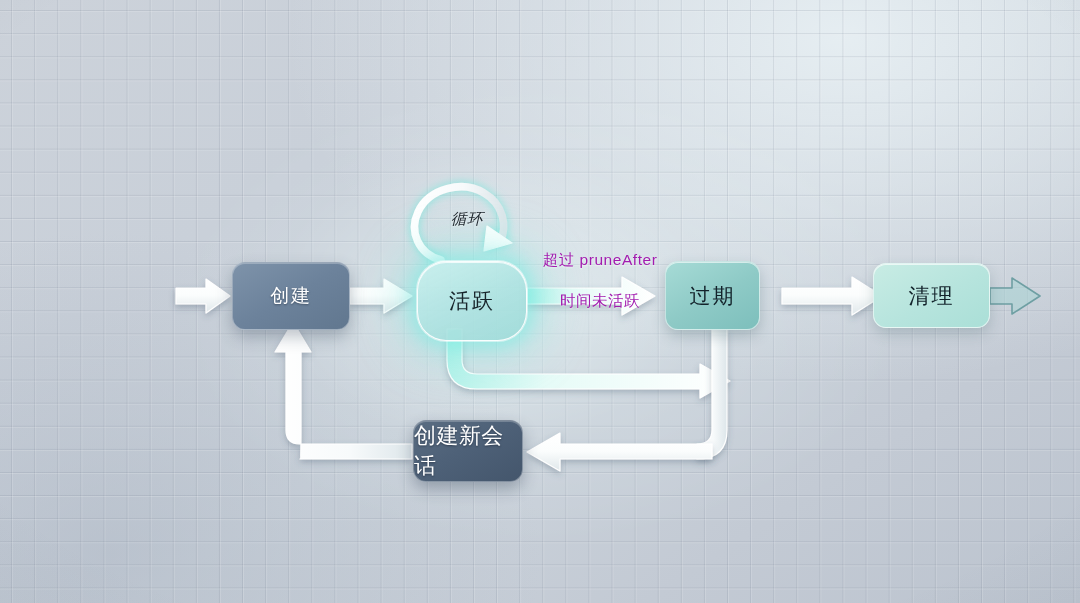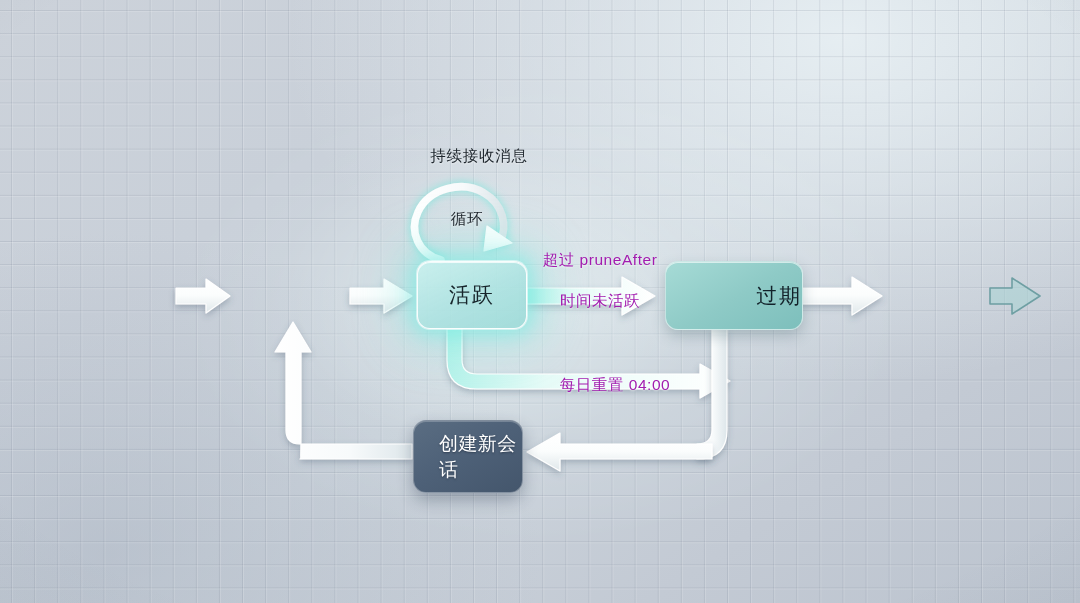--- a/index.html
+++ b/index.html
@@ -222,46 +222,46 @@
                L293,322
                L311,352
                L301,352
                L301,430
                Q301,459 300,459
                L412,459 Z" fill="url(#gWhiteV)" stroke="#ffffff" stroke-width="1.2" stroke-linejoin="round"></path>
     </g>
   </svg>
 
 
-
-  <div class="node n-active" style="left:417px;top:261px;width:110px;height:68px;font-size:21px;">
+  <div class="node n-mid" style="left:232px;top:262px;width:118px;height:68px;font-size:19px;">
+    <span class="lbl">创建</span>
+  </div>
+
+  <div class="node n-active" style="left:417px;top:261px;width:110px;height:80px;font-size:21px;border-radius:29px;">
     <span class="lbl">活跃</span>
   </div>
 
-  <div class="node n-teal" style="left:665px;top:261px;width:138px;height:69px;font-size:21px;justify-content:flex-end;">
+  <div class="node n-teal" style="left:665px;top:261px;width:95px;height:69px;font-size:21px;">
     <span class="lbl">过期</span>
   </div>
 
-
-  <div class="node n-dark" style="left:413px;top:420px;width:110px;height:73px;font-size:19px;letter-spacing:.02em;padding-left:25px;">
+  <div class="node n-mint" style="left:873px;top:263px;width:117px;height:65px;font-size:21px;">
+    <span class="lbl">清理</span>
+  </div>
+
+  <div class="node n-dark" style="left:413px;top:420px;width:110px;height:62px;font-size:22px;letter-spacing:.02em;">
     <span class="lbl">创建新会话</span>
   </div>
 
-  <div class="loop-label" style="left:399px;top:146px;width:160px;font-size:15.5px;">
-    <span>持续接收消息</span>
-  </div>
-
-  <div class="loop-label" style="left:424px;top:209px;width:86px;font-size:15.5px;">
+
+  <div class="loop-label" style="left:424px;top:209px;width:86px;font-size:15.5px;font-style:italic;">
     <span>循环</span>
   </div>
 
   <div class="elabel" style="left:512px;top:230px;width:176px;font-size:15.5px;">
     <span>超过 pruneAfter</span><br>
     <span>时间未活跃</span>
   </div>
 
 
-  <div class="elabel" style="left:500px;top:355px;width:230px;font-size:15.5px;">
-    <span>每日重置 04:00</span>
-  </div>
 
 
 </div>
 
 </body></html>

